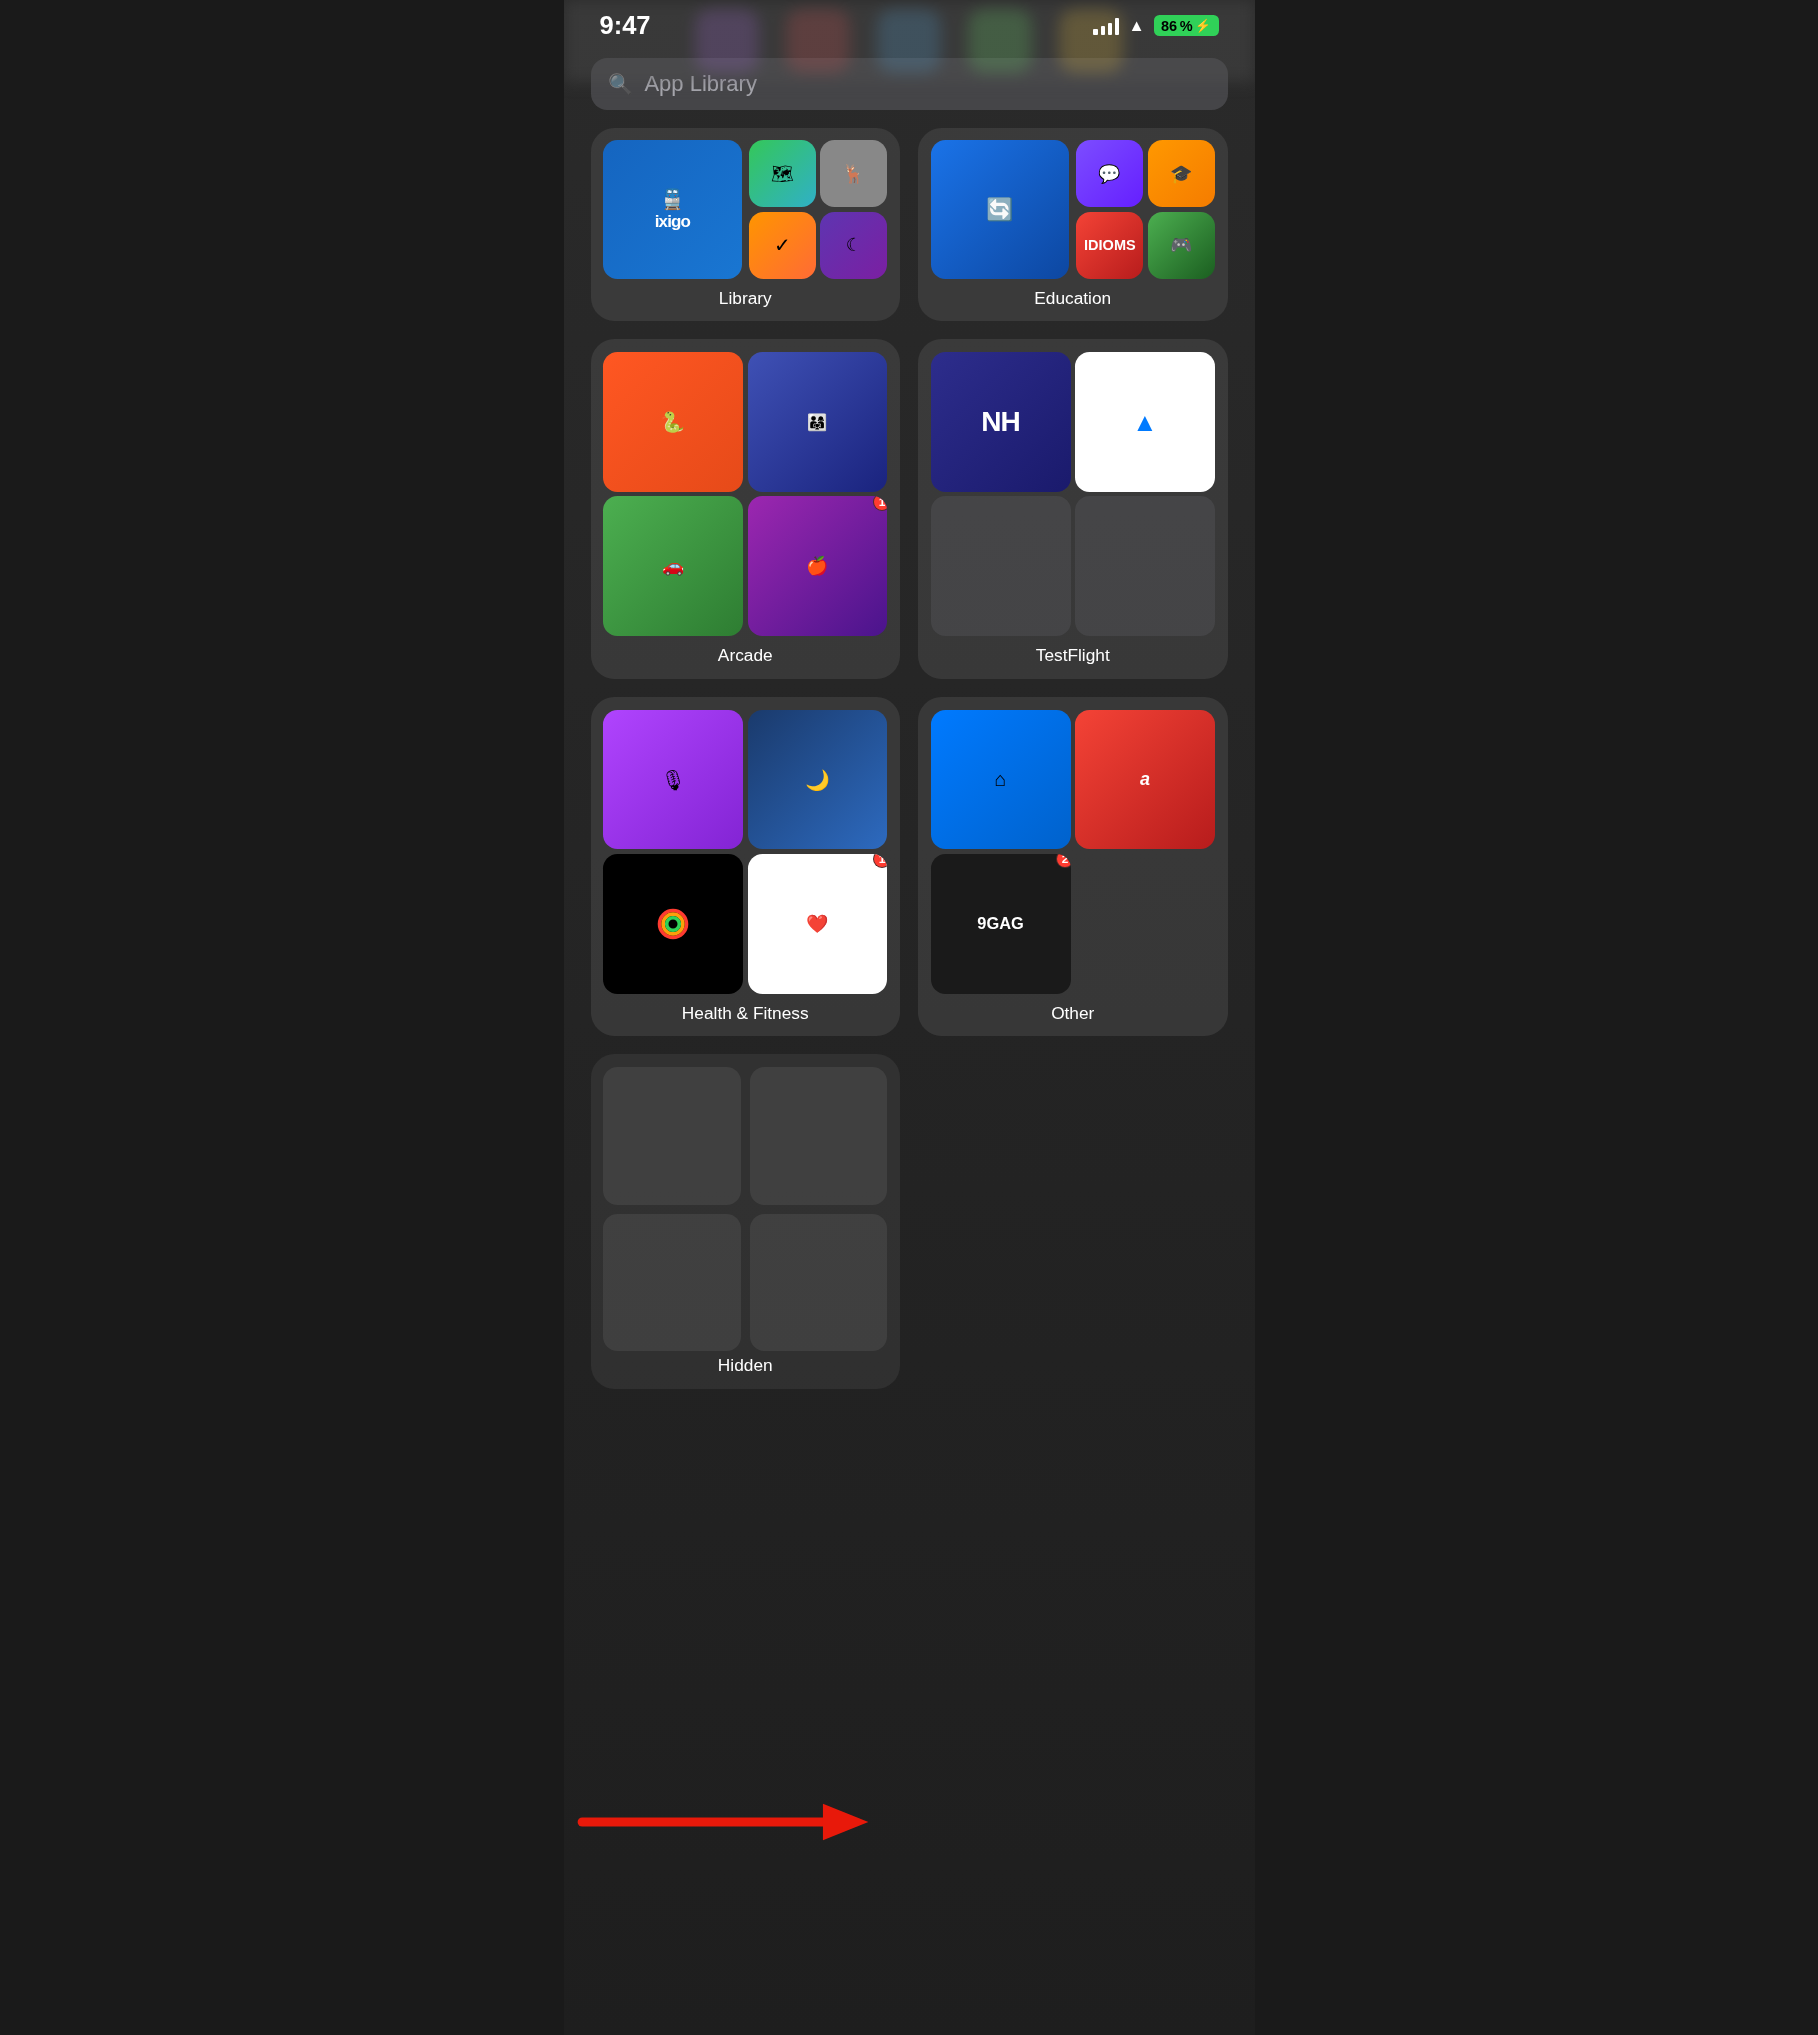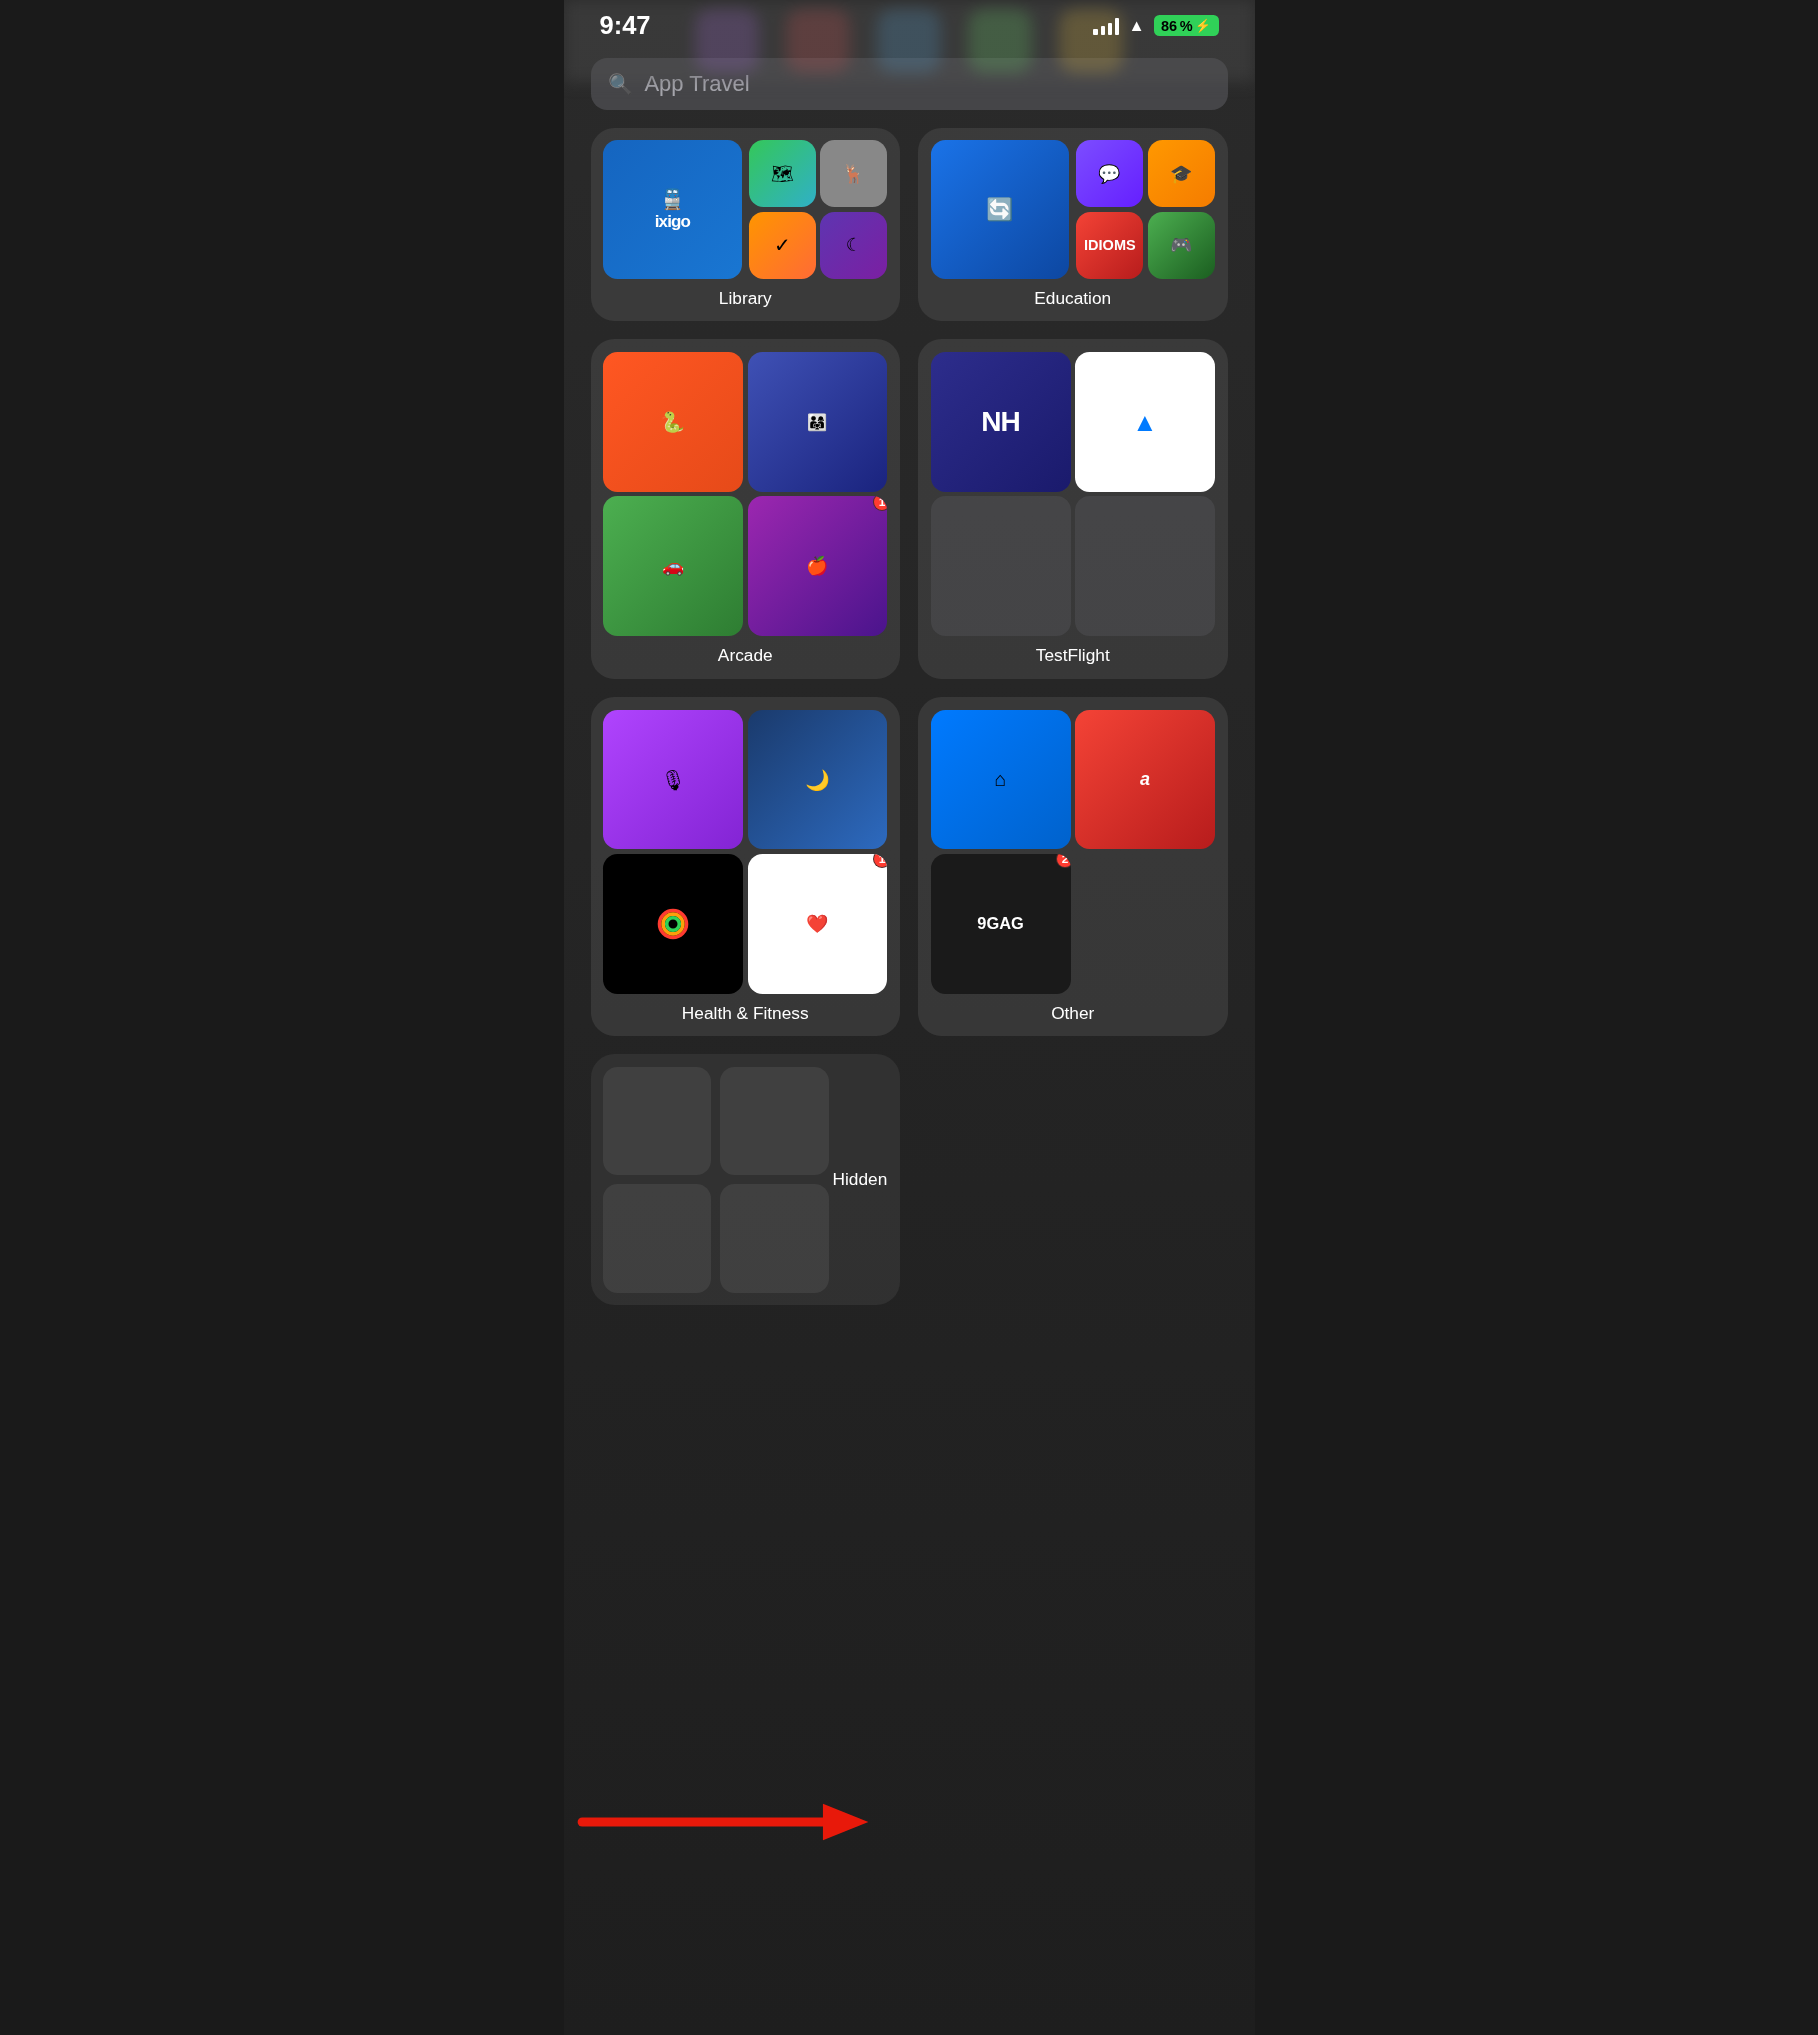--- a/index.html
+++ b/index.html
@@ -185,21 +185,21 @@
       padding: 0 4.5px;
       border: 1.8px solid rgba(40,40,40,0.8);
     }
 
     
     .folder-hidden {
       background: rgba(70, 70, 70, 0.4);
       border-radius: 23.6px;
       padding: 12.7px;
       display: flex;
-      flex-direction: row;
+      flex-direction: column;
       align-items: center;
       gap: 4px;
     }
 
     .hidden-grid {
       display: grid;
       grid-template-columns: 1fr 1fr;
       gap: 9px;
       width: 100%;
     }
@@ -252,21 +252,21 @@
       <div class="battery">
         <span>86</span>
           <span>%</span>
         <span class="battery-bolt">⚡</span>
       </div>
     </div>
   </div>
 
   <div class="search-bar">
     <span class="search-icon">🔍</span>
-    <span class="search-text">App Travel</span>
+    <span class="search-text">App Library</span>
   </div>
 
   <div class="app-grid">
 
     <div class="folder">
       <div class="folder-apps">
 
         <div class="app-icon app-ixigo" style="border-radius:14.5px; font-size:23.6px; font-weight:700; color:white; letter-spacing:-0.9px;">
           <div style="display:flex;flex-direction:column;align-items:center;gap:1.8px;">
             <span style="font-size:20px;">🚆</span>

